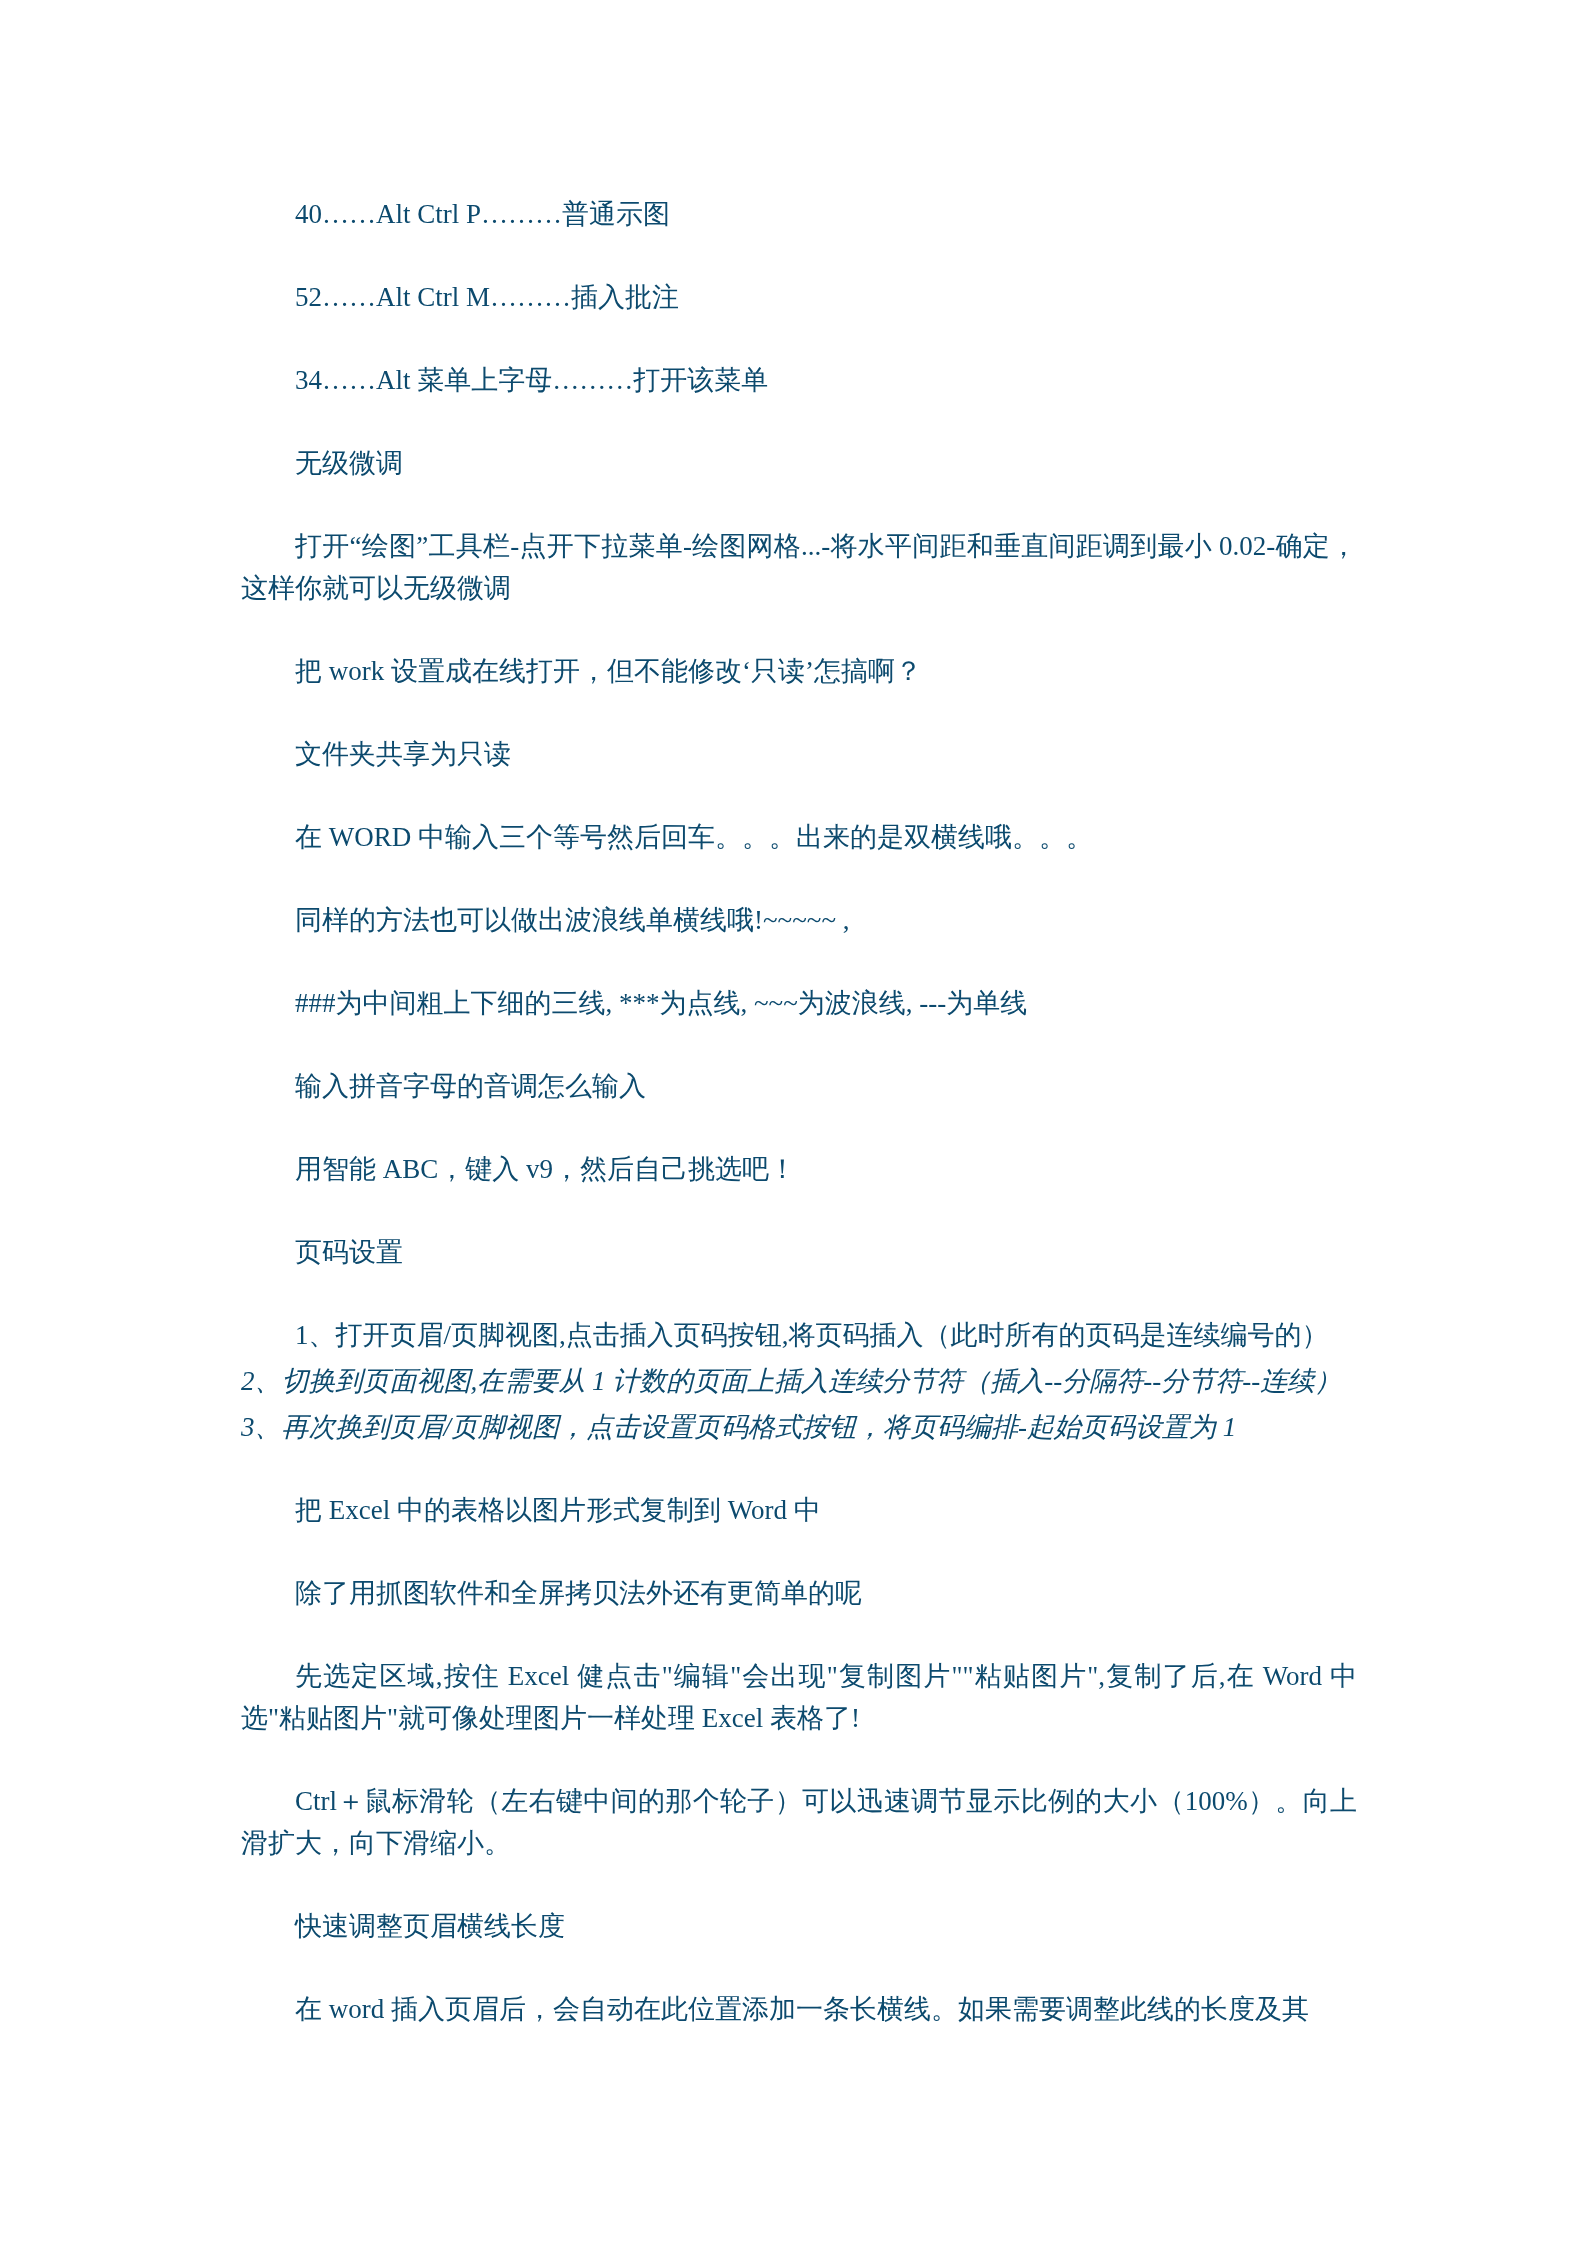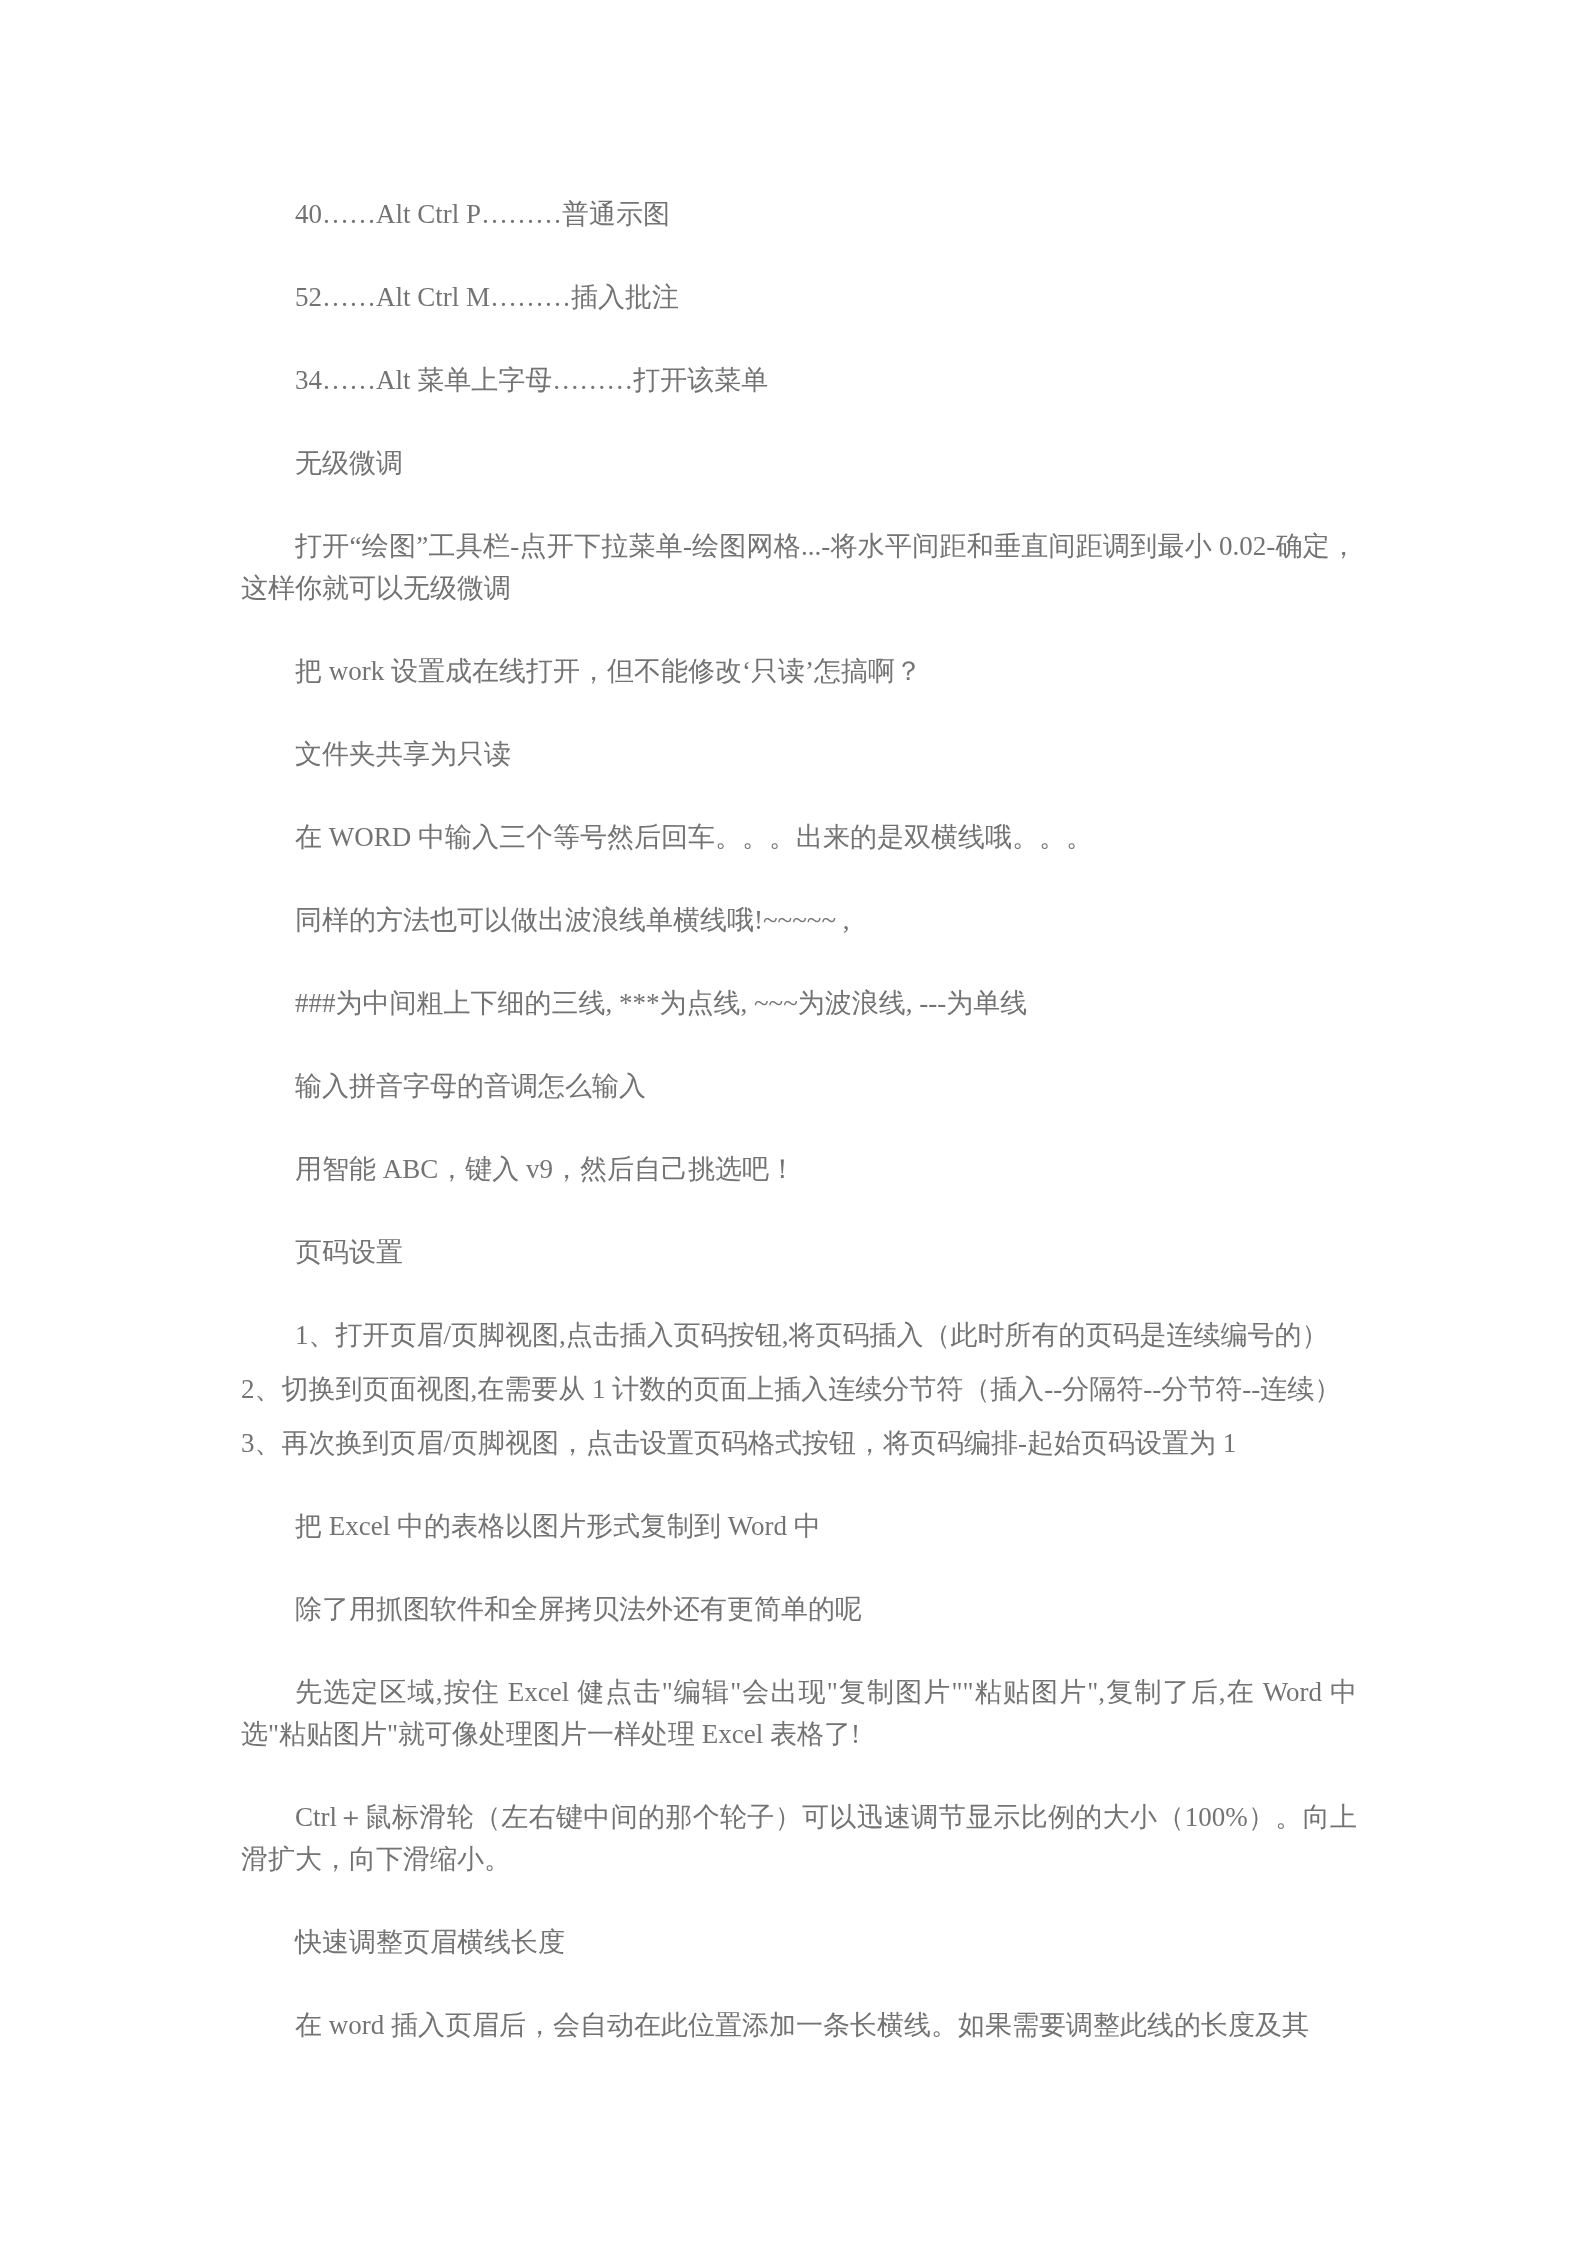--- a/index.html
+++ b/index.html
@@ -3,26 +3,26 @@
 <meta charset="utf-8">
 <style>
   html, body { margin: 0; padding: 0; background: #ffffff; }
   body { width: 1587px; height: 2245px; position: relative; overflow: hidden; }
   .page {
     position: absolute; left: 0; top: 0; width: 1587px; height: 2245px; background: #fff;
   }
   .content {
     position: absolute; left: 241px; top: 193px; width: 1116px;
     font-family: "Liberation Serif", "DejaVu Serif", serif;
-    font-size: 27px; color: #737373; line-height: 42px;
+    font-size: 27px; color: #0c4a6e; line-height: 42px;
   }
   .p { margin: 0; text-indent: 54px; text-align: justify; }
   .gap { margin-top: 41px; }
   .gap:first-child { margin-top: 0; }
-  .tight { margin-top: 12px; }
+  .tight { margin-top: 4px; font-style: italic; }
   .noindent { text-indent: 0; }
 </style>
 </head>
 <body>
 
 <div class="page">
   <div class="content">
     <p class="p gap">40……Alt Ctrl P………普通示图</p>
     <p class="p gap">52……Alt Ctrl M………插入批注</p>
     <p class="p gap">34……Alt  菜单上字母………打开该菜单</p>

